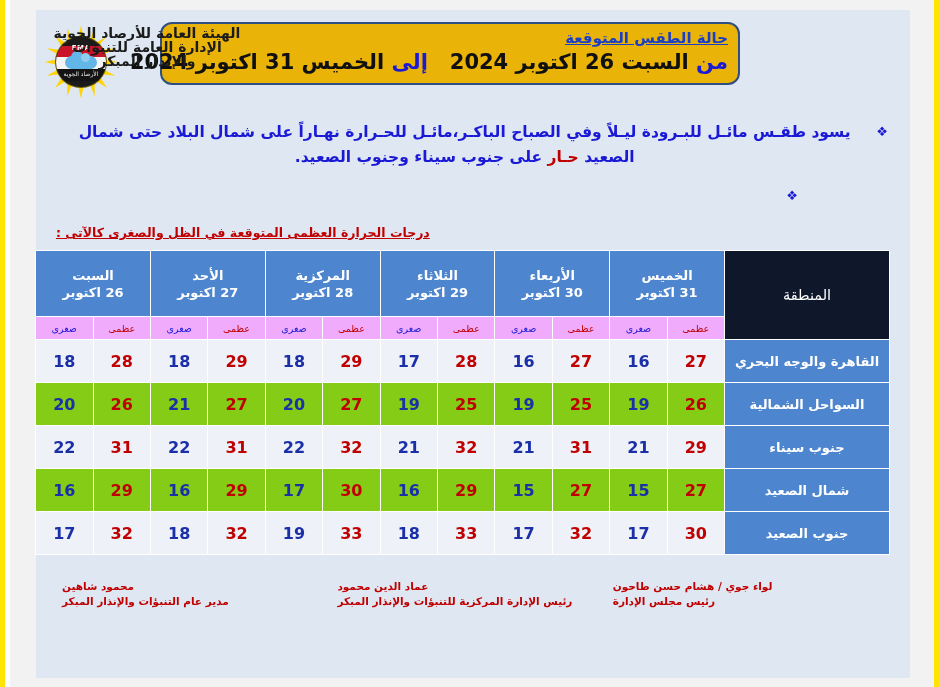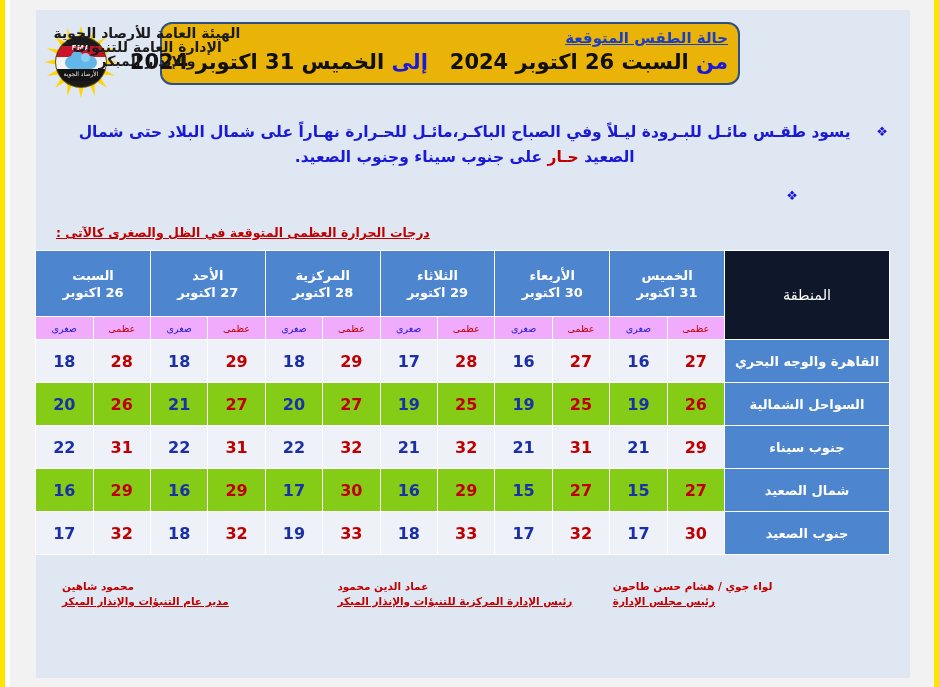--- a/index.html
+++ b/index.html
@@ -253,21 +253,21 @@
     padding: 24px 26px 0 26px;
   }
   .sig {
     text-align: left;
     font-size: 10.5px;
     font-weight: bold;
     color: #c00000;
     line-height: 15px;
     width: 33%;
   }
-  .sig .role { font-weight: bold; text-decoration: underline; }
+  .sig .role { font-weight: bold; }
 </style>
 </head>
 <body>
 
 <div class="page">
   <div class="outer-pad"></div>
   <div class="sheet">
 
     <div class="header">
 

